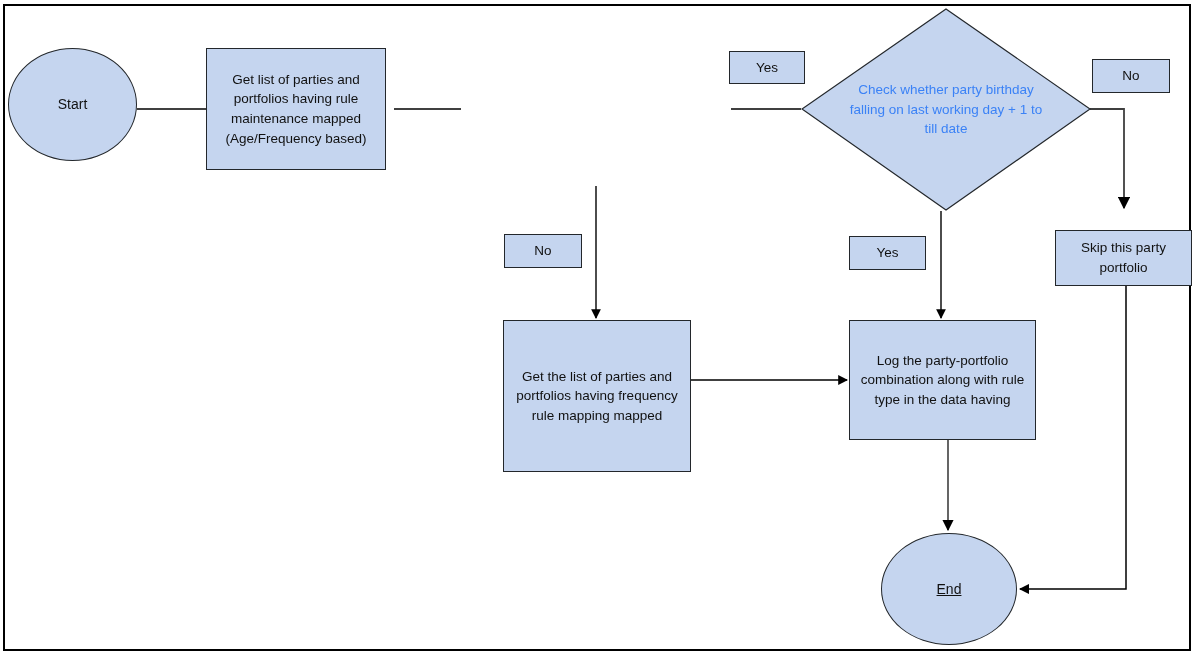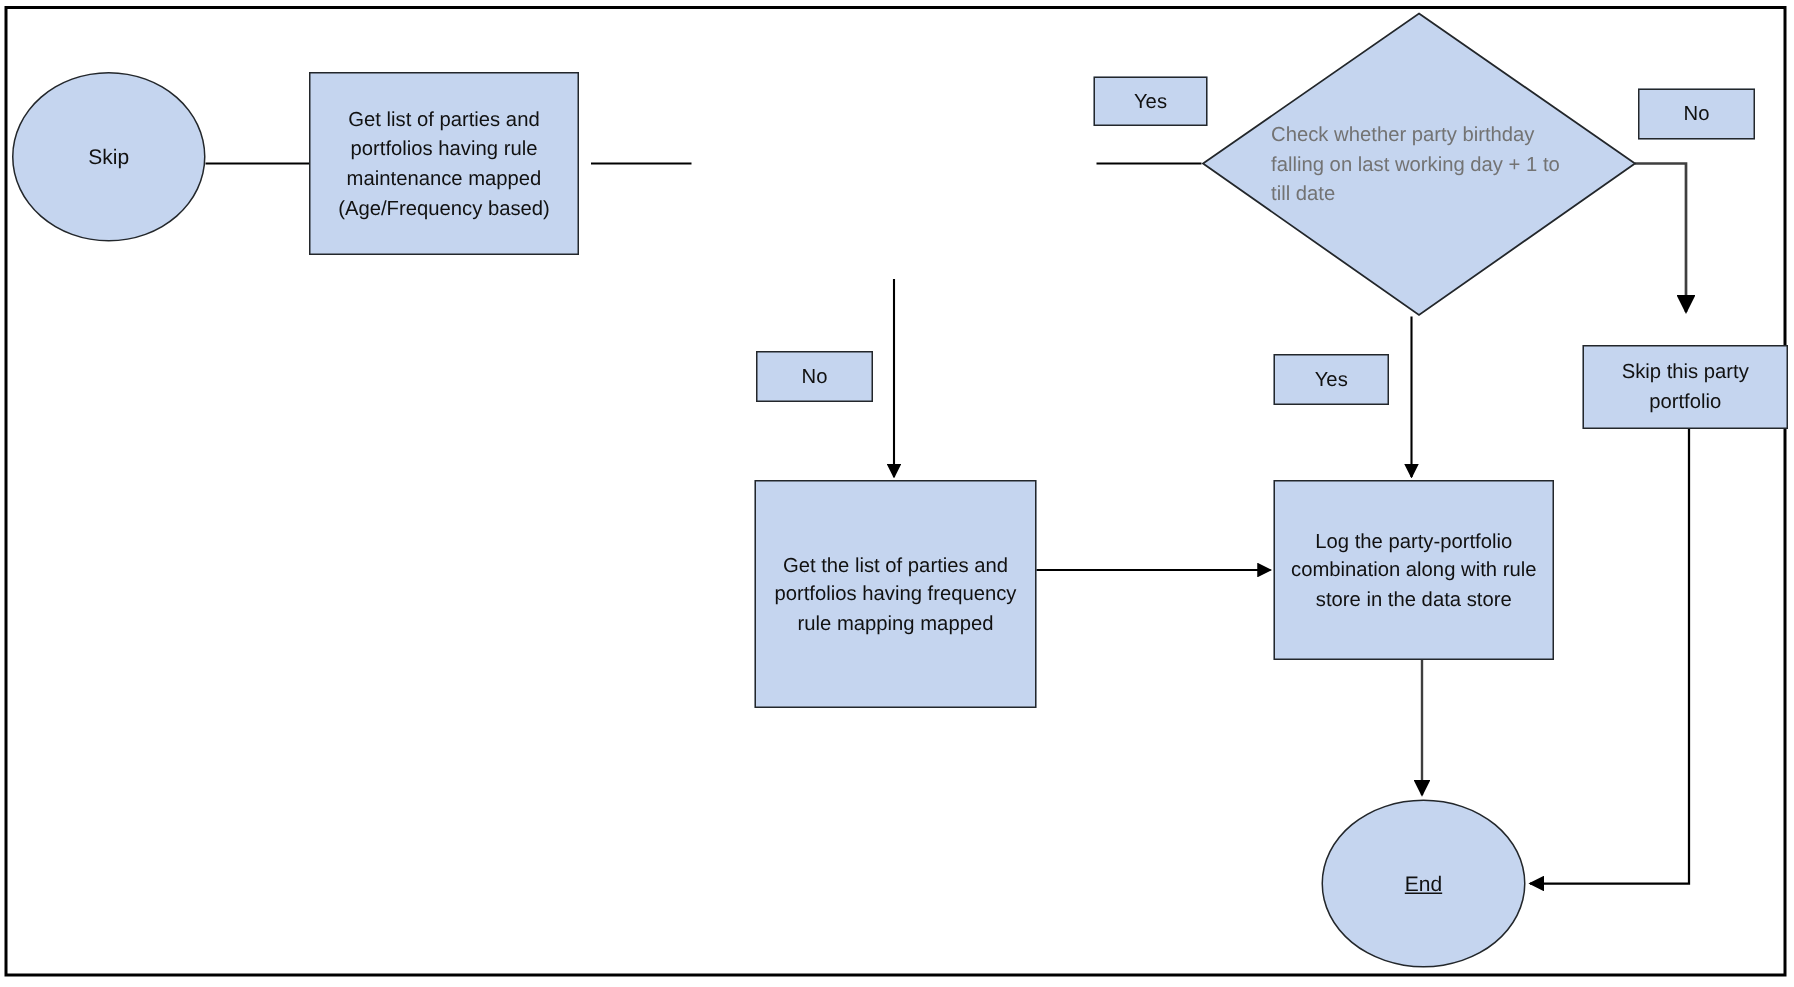--- a/index.html
+++ b/index.html
@@ -73,22 +73,23 @@
   }
   .diamond-text {
     position: absolute;
     left: 0;
     top: 0;
     width: 100%;
     height: 100%;
     display: flex;
     align-items: center;
     justify-content: center;
+    text-align: center;
     font-size: 13.5px;
-    color: #737373;
+    color: #3b82f6;
     line-height: 1.45;
     padding: 0 20%;
     box-sizing: border-box;
   }
 </style>
 </head>
 <body>
 
 <div id="canvas">
 
@@ -114,21 +115,21 @@
     <polyline points="1090,109 1124,109 1124,208" fill="none" stroke="#3f3f3f" stroke-width="1.8" marker-end="url(#arrow)"></polyline>
 
     <line x1="690" y1="380" x2="847" y2="380" stroke="#000000" stroke-width="1.4" marker-end="url(#arrow)"></line>
 
     <line x1="948" y1="440" x2="948" y2="530" stroke="#3f3f3f" stroke-width="1.6" marker-end="url(#arrow)"></line>
 
     <polyline points="1126,266 1126,589 1020,589" fill="none" stroke="#000000" stroke-width="1.5" marker-end="url(#arrow)"></polyline>
   </svg>
 
   <div class="node circlenode" style="left:8px; top:48px; width:129px; height:113px;">
-    <span>Skip</span>
+    <span>Start</span>
   </div>
 
   <div class="node boxnode" style="left:206px; top:48px; width:180px; height:122px;">
     <span>Get list of parties and portfolios having rule maintenance mapped (Age/Frequency based)</span>
   </div>
 
 
   <div class="diamond-wrap" style="left:801px; top:8px; width:290px; height:203px;">
     <svg width="290" height="203" viewBox="0 0 290 203" xmlns="http://www.w3.org/2000/svg">
       <polygon points="145,1 289,101 145,202 1,101" fill="#C5D5EF" stroke="#23272b" stroke-width="1.2"></polygon>
@@ -154,20 +155,20 @@
 
   <div class="node boxnode" style="left:1055px; top:210px; width:137px; height:56px;margin-top:20px;">
     <span>Skip this party portfolio</span>
   </div>
 
   <div class="node boxnode" style="left:503px; top:320px; width:188px; height:152px;">
     <span>Get the list of parties and portfolios having frequency rule mapping mapped</span>
   </div>
 
   <div class="node boxnode" style="left:849px; top:320px; width:187px; height:120px;">
-    <span>Log the party-portfolio combination along with rule store in the data store</span>
+    <span>Log the party-portfolio combination along with rule type in the data having</span>
   </div>
 
   <div class="node circlenode" style="left:881px; top:533px; width:136px; height:112px;text-decoration:underline;">
     <span>End</span>
   </div>
 
 </div>
 
 </body></html>

